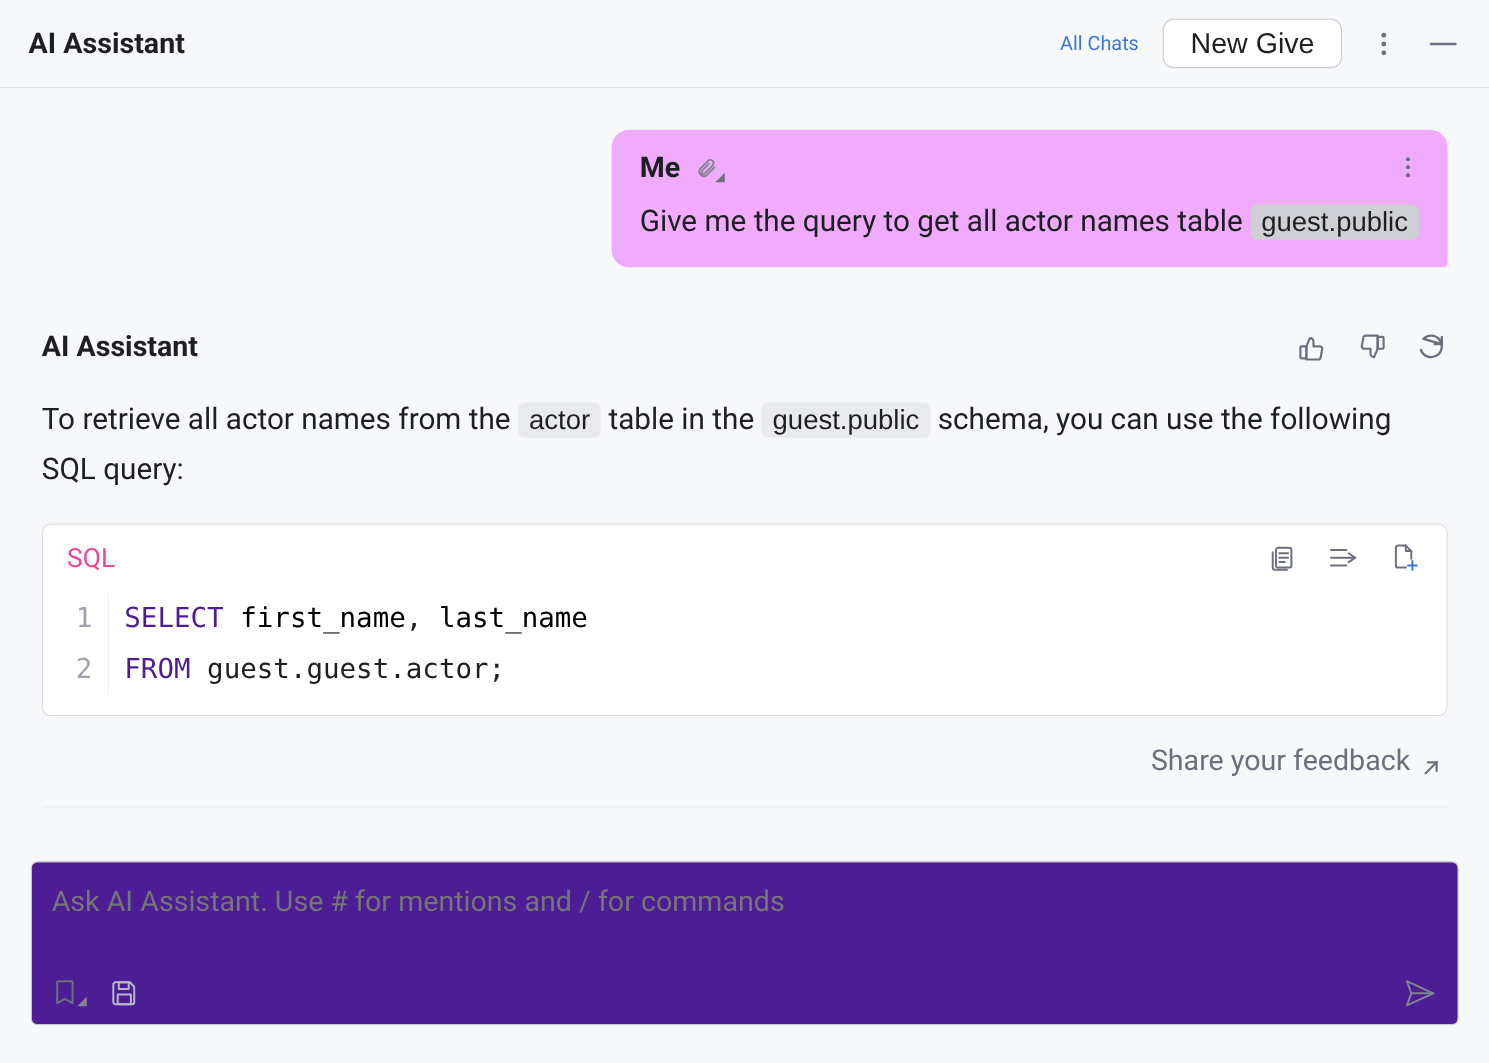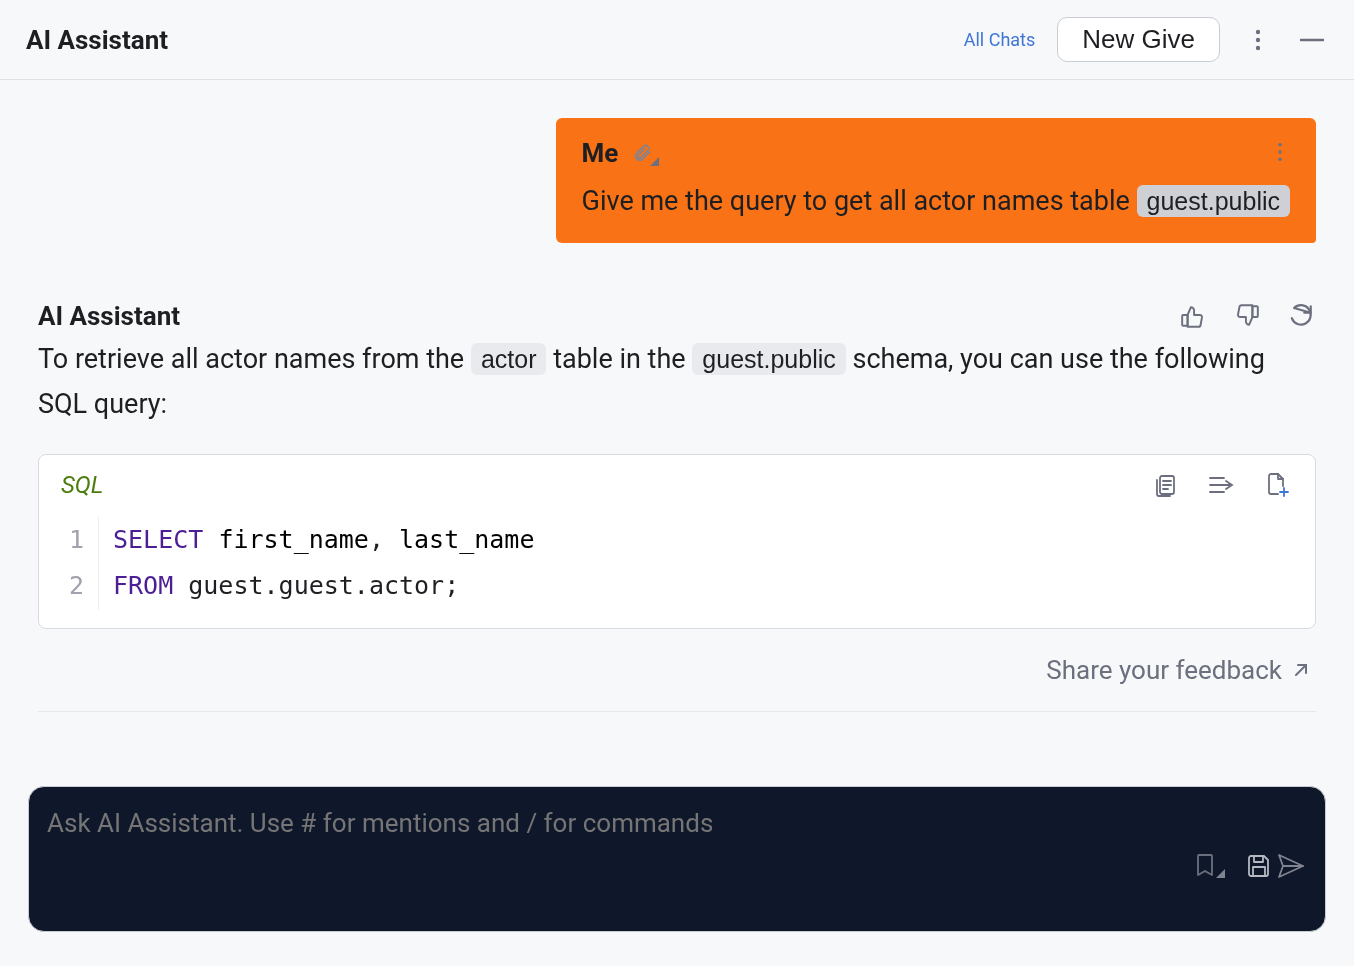--- a/index.html
+++ b/index.html
@@ -64,22 +64,22 @@
     flex: 1;
     padding: 38px 38px 0 38px;
     display: flex;
     flex-direction: column;
     overflow: auto;
   }
 
   
   .user-bubble {
     align-self: flex-end;
-    background: #f97316;
-    border-radius: 6px;
+    background: #f0abfc;
+    border-radius: 16px;
     border-bottom-right-radius: 4px;
     padding: 20px 26px 22px 26px;
     max-width: 870px;
     position: relative;
   }
   .user-bubble-header {
     display: flex;
     align-items: center;
     gap: 14px;
     margin-bottom: 14px;
@@ -127,21 +127,21 @@
   }
   .assistant-actions {
     display: flex;
     align-items: center;
     gap: 24px;
     color: #6c707e;
   }
   .assistant-actions .icon-btn { width: 30px; height: 30px; }
 
   .assistant-text {
-    margin-top: 6px;
+    margin-top: 28px;
     font-size: 27px;
     line-height: 1.65;
   }
   .assistant-text .inline-code {
     background: #e9eaee;
     font-size: 25px;
   }
 
   
   .code-block {
@@ -152,22 +152,21 @@
     overflow: hidden;
   }
   .code-header {
     display: flex;
     align-items: center;
     justify-content: space-between;
     padding: 14px 22px 6px 22px;
   }
   .code-lang {
     font-size: 24px;
-    color: #4d7c0f;
-    font-style: italic;
+    color: #ec4899;
   }
   .code-actions {
     display: flex;
     align-items: center;
     gap: 24px;
     color: #6c707e;
   }
   .code-actions .blueish-stroke { stroke: #3e76d6; }
   .code-body {
     font-family: ui-monospace, SFMono-Regular, Menlo, Consolas, monospace;
@@ -198,42 +197,42 @@
   .feedback-row {
     margin-top: 26px;
     display: flex;
     justify-content: flex-end;
     padding-right: 6px;
   }
   .feedback-link {
     font-size: 26px;
     color: #6c707e;
     display: flex;
-    align-items: center;
+    align-items: flex-end;
     gap: 10px;
     cursor: pointer;
   }
 
   .boundary {
     margin-top: 26px;
     border-top: 1px solid #e7e8ec;
   }
 
   
   .input-wrap {
     padding: 0 28px 34px 28px;
     margin-top: auto;
   }
   .input-box {
-    background: #0f172a;
+    background: #4c1d95;
     border: 1px solid #c9ccd2;
-    border-radius: 16px;
+    border-radius: 6px;
     padding: 14px 18px 12px 18px;
     display: flex;
-    flex-direction: row;
+    flex-direction: column;
     min-height: 146px;
   }
   .input-text {
     font-size: 26px;
     color: #838691;
     flex: 1;
     border: none;
     outline: none;
     resize: none;
     background: transparent;

